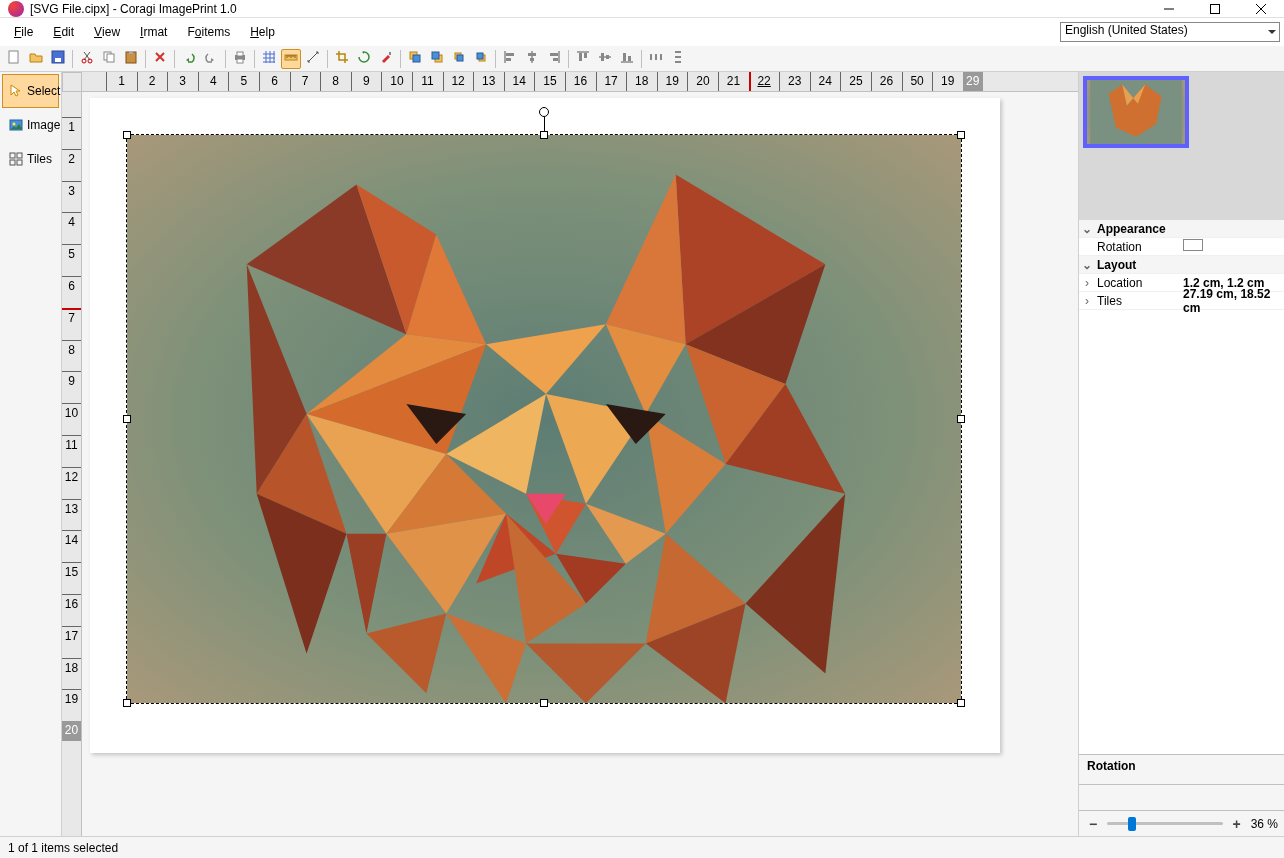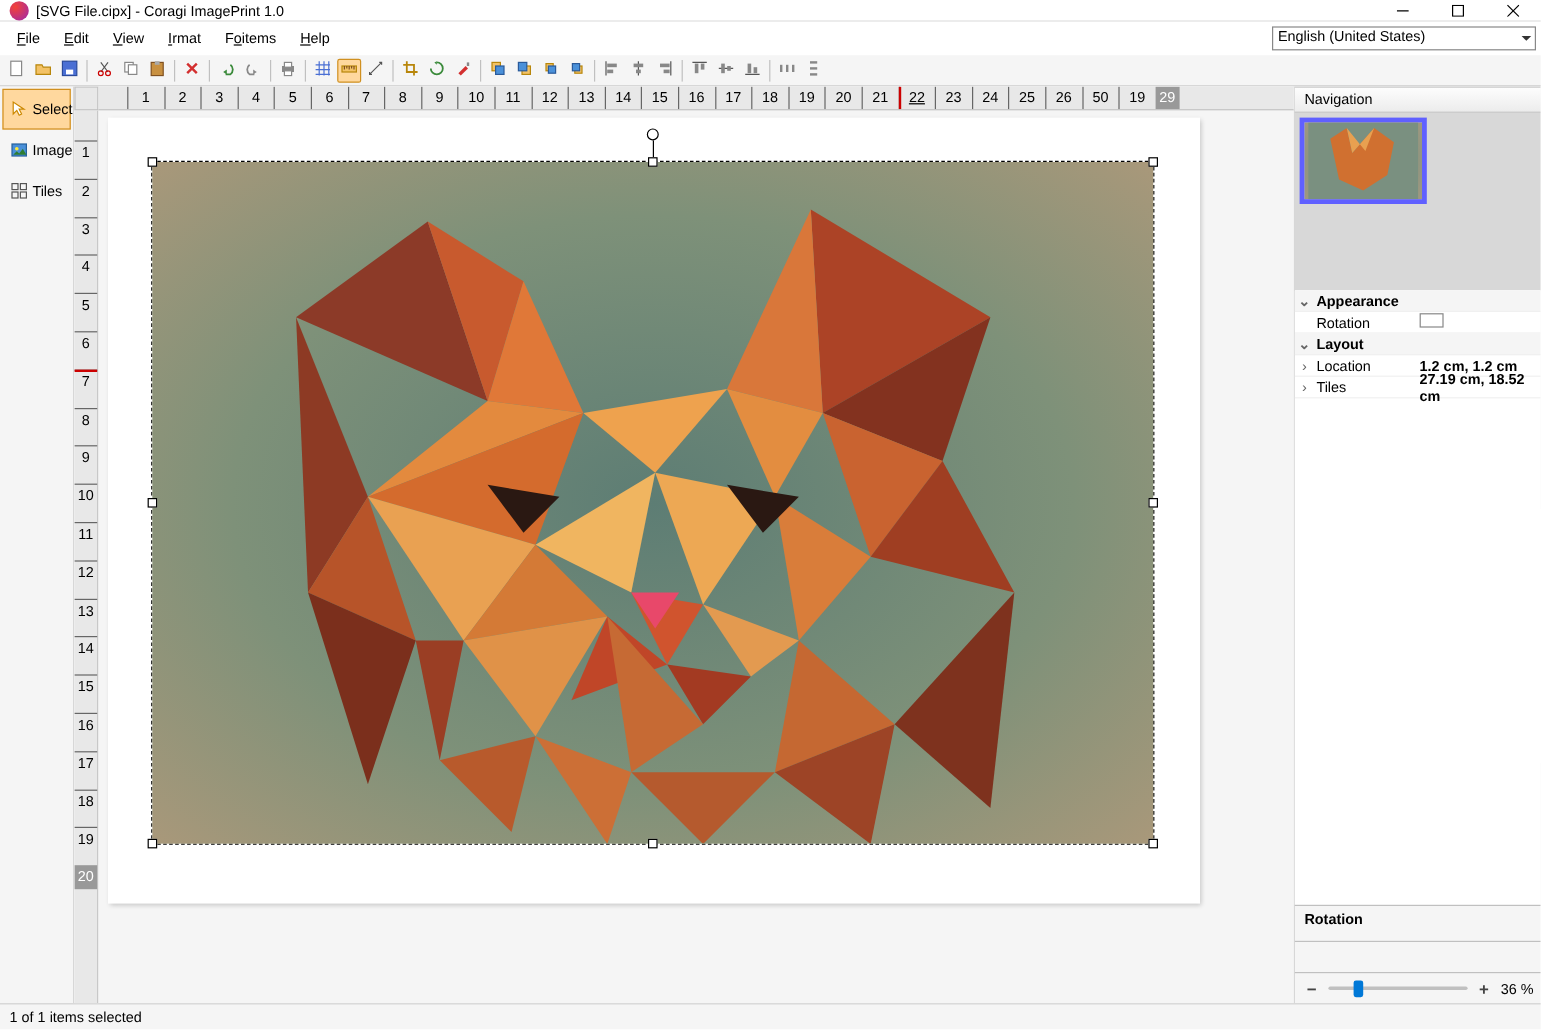--- a/index.html
+++ b/index.html
@@ -458,21 +458,20 @@
             <div class="handle h-sw"></div>
             <div class="handle h-s"></div>
             <div class="handle h-se"></div>
           </div>
         </div>
       </div>
     </div>
   </div>
 
   <div class="right-panel">
-    <div class="panel-header">Navigation</div>
     <div class="nav-area">
       <div class="nav-thumb">
         <svg viewBox="0 0 100 70">
             <rect width="100" height="70" fill="#7a9080"></rect>
             <polygon points="20,15 35,5 40,28 60,5 78,18 72,48 50,62 28,52" fill="#d07030"></polygon>
             <polygon points="35,5 40,28 60,5 52,26" fill="#e8a050"></polygon>
           </svg>
       </div>
     </div>
     <div class="prop-grid" id="prop-grid">

